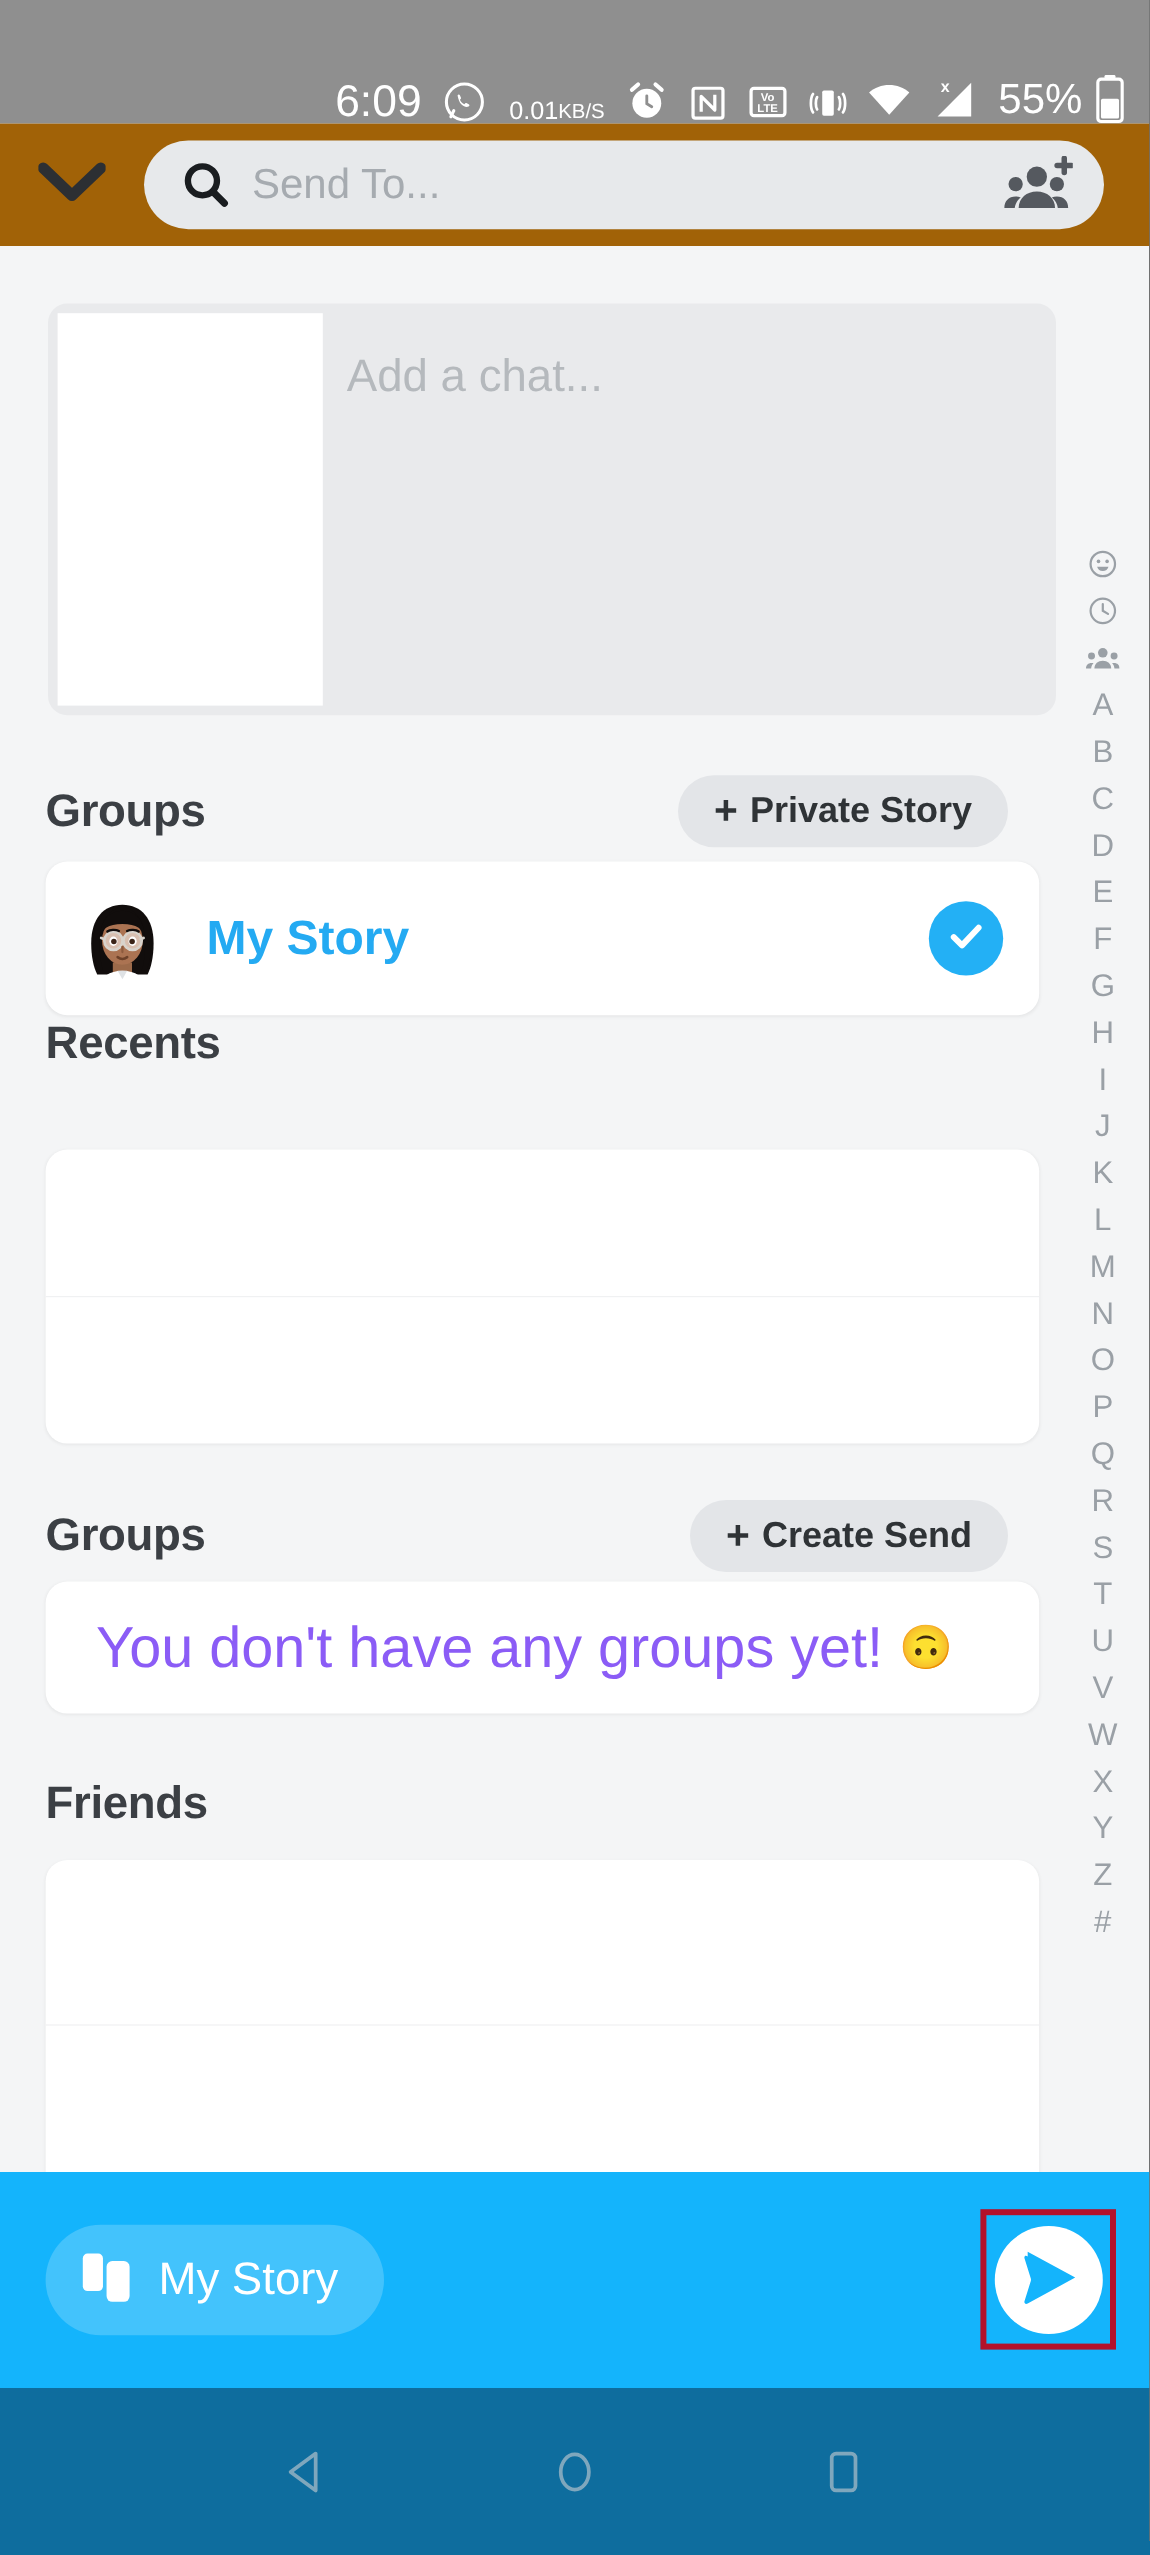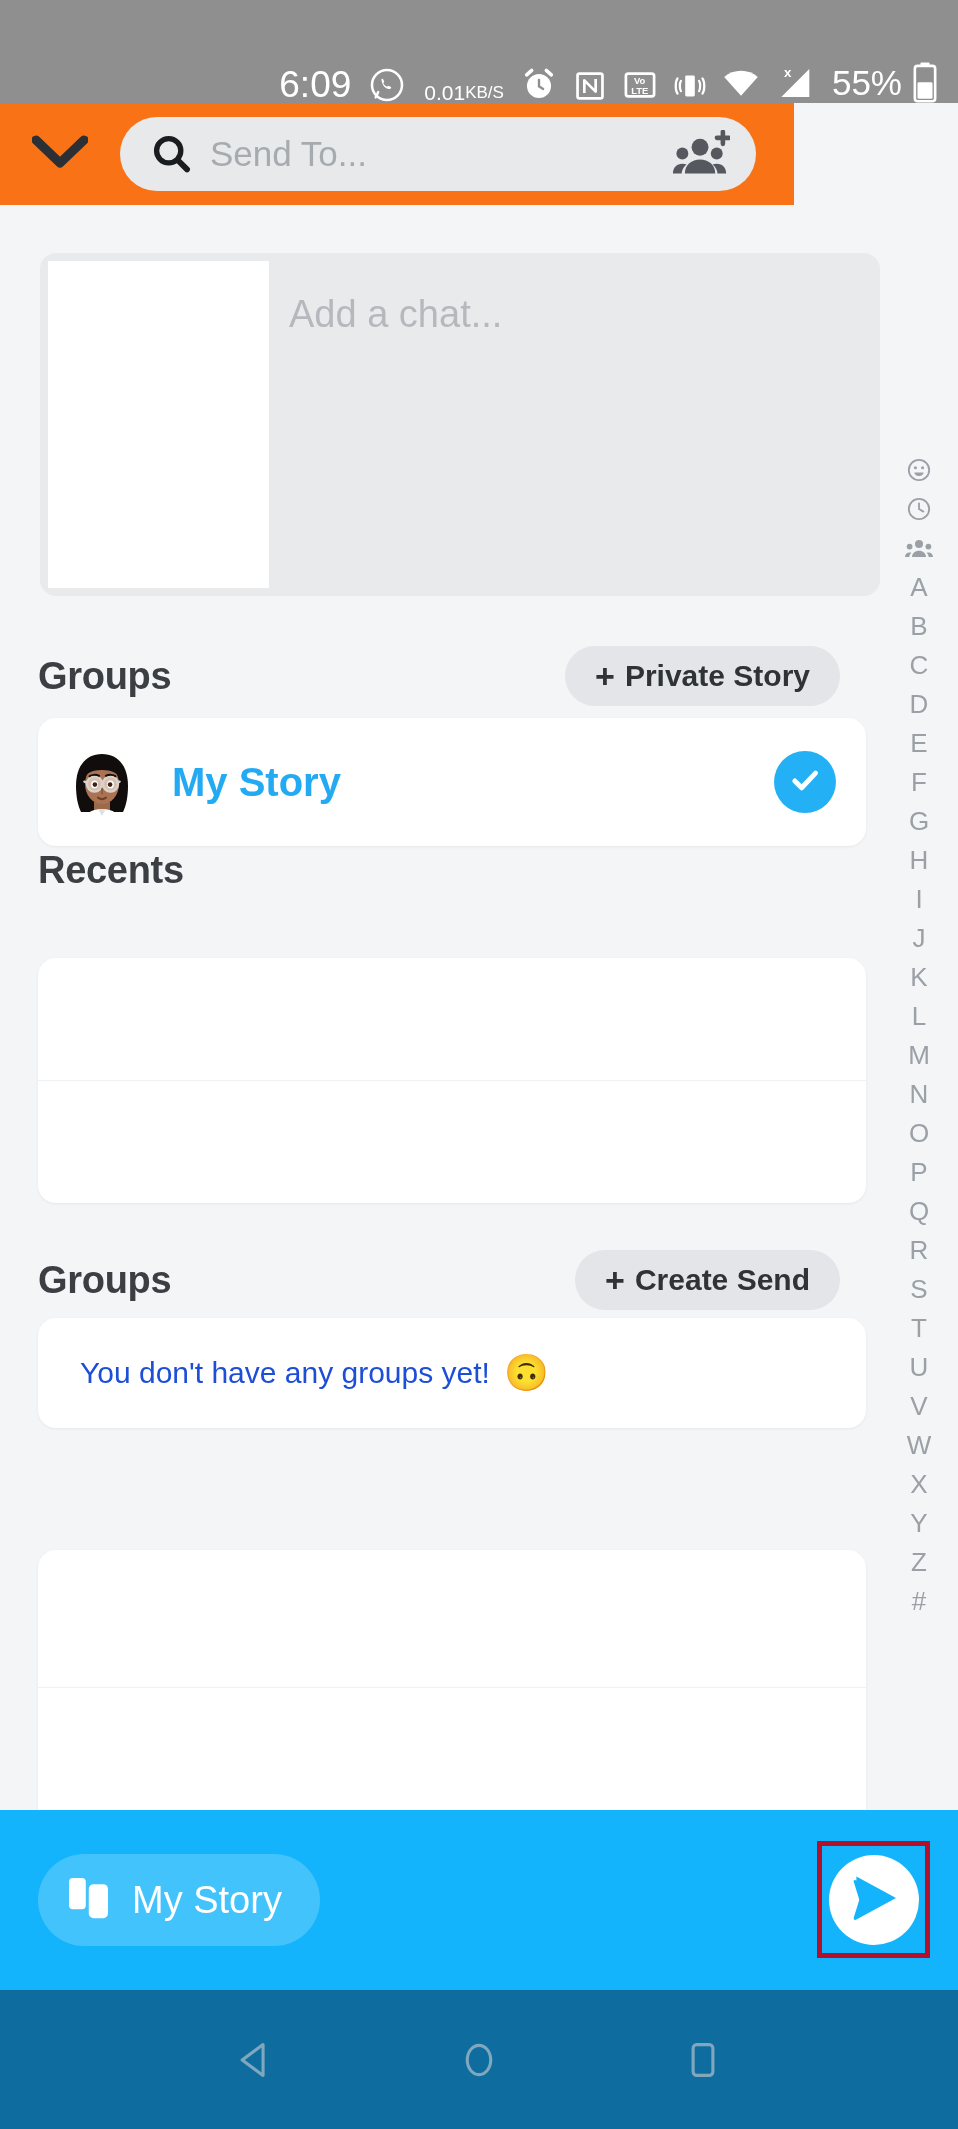--- a/index.html
+++ b/index.html
@@ -35,23 +35,23 @@
     display:flex; flex-direction:row; align-items:center;
     line-height:1.0; margin-right:16px; margin-left:4px;
   }
   .sb-rate .r1 { font-size:21px; }
   .sb-rate .r2 { font-size:17px; }
   .sb-batt-text { font-size:35px; margin-right:10px; margin-left:2px; }
 
   
   .topbar {
     position:absolute; top:103px; left:0;
-    width:794px; height:102px;
+    width:958px; height:102px;
     display:flex; align-items:center;
-    background:#f97316;
+    background:#a16207;
   }
   .chev-btn {
     width:120px; height:102px;
     display:flex; align-items:center; justify-content:center;
   }
   .searchbar {
     flex:1; height:74px; margin-right:38px;
     background:#e7e9eb; border-radius:37px;
     display:flex; align-items:center; padding:0 26px 0 30px;
   }
@@ -119,21 +119,21 @@
   }
   .check-circle {
     position:absolute; right:30px; top:50%; transform:translateY(-50%);
     width:62px; height:62px; border-radius:50%;
     background:#23b0f5; display:flex; align-items:center; justify-content:center;
   }
 
   #recents-card { top:958px; width:828px; height:245px; }
   #groups-card  { top:1318px; width:828px; height:110px;
                   display:flex; align-items:center; padding-left:42px; }
-  .groups-empty { font-size:30px; color:#1d4ed8; }
+  .groups-empty { font-size:48px; color:#8b5cf6; }
   .groups-emoji { font-size:36px; margin-left:14px; }
   #friends-card { top:1550px; width:828px; height:304px; }
 
   
   .alpha-index {
     position:absolute; right:0; top:450px;
     width:78px;
     display:flex; flex-direction:column; align-items:center;
   }
   .alpha-item {
@@ -364,20 +364,23 @@
     <div class="pill-btn">
       <span class="plus">+</span>
       <span>Create Send</span>
     </div>
   </div>
   <div class="white-card" id="groups-card">
     <span class="groups-empty">You don't have any groups yet!</span>
     <span class="groups-emoji">🙃</span>
   </div>
 
+  <div class="section-head" style="top:1472px; height:62px;">
+    <span class="section-title">Friends</span>
+  </div>
   <div class="white-card" id="friends-card">
     <div class="card-faint-line" style="top:137px;"></div>
   </div>
 
   <div class="alpha-index">
     <div class="alpha-item icon">
       <svg width="26" height="26" viewBox="0 0 24 24">
         <circle cx="12" cy="12" r="9.4" fill="none" stroke="#9aa0a6" stroke-width="1.7"></circle>
         <circle cx="8.7" cy="10" r="1.4" fill="#9aa0a6"></circle>
         <circle cx="15.3" cy="10" r="1.4" fill="#9aa0a6"></circle>

